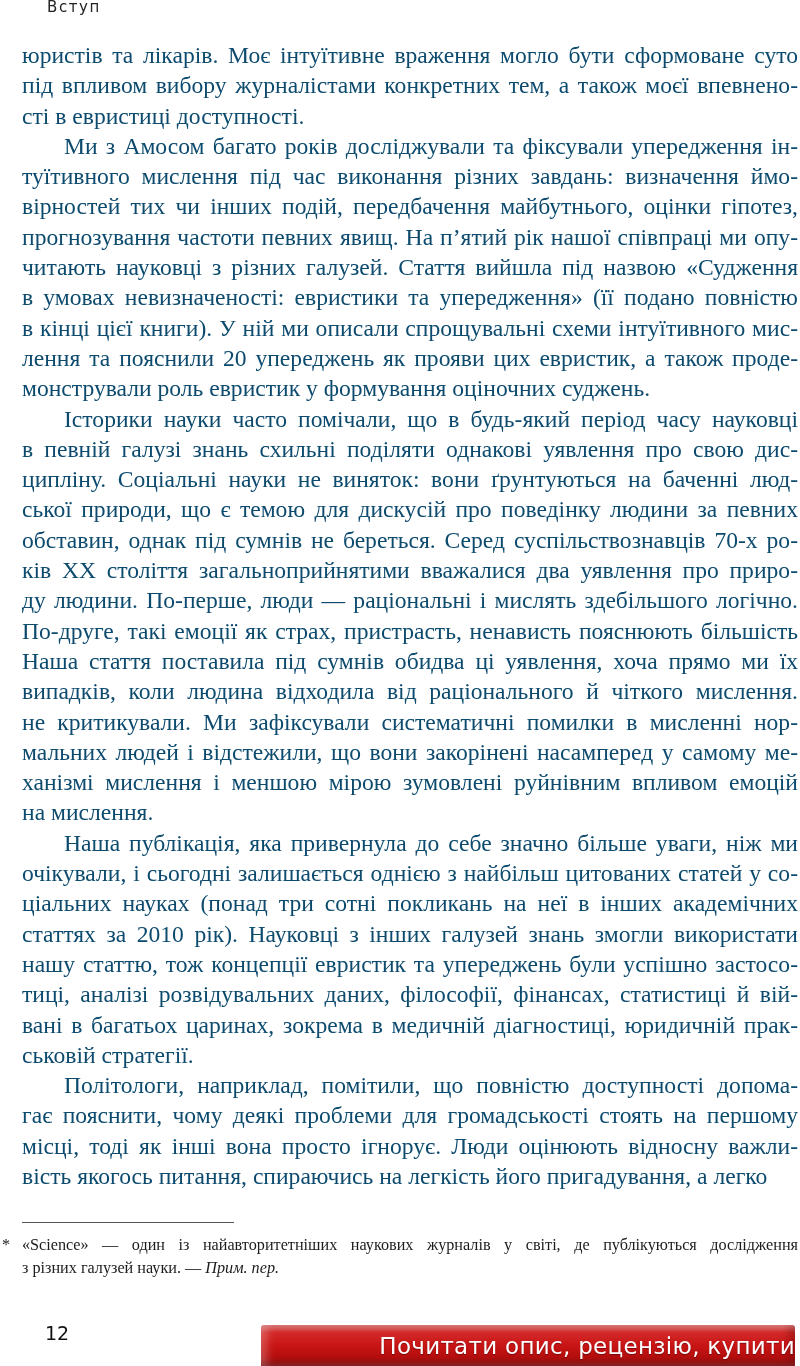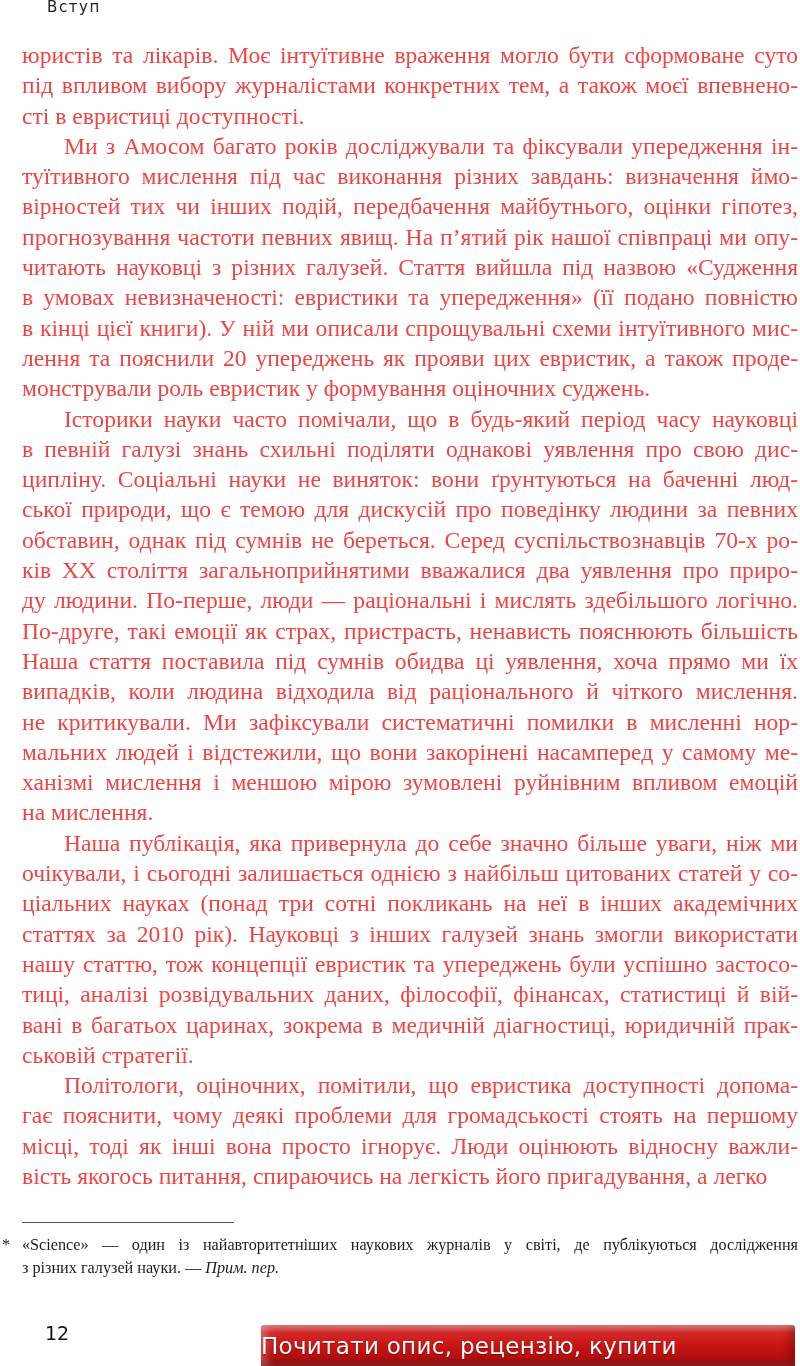--- a/index.html
+++ b/index.html
@@ -25,21 +25,21 @@
     }
     .body-text {
       position: absolute;
       left: 22px;
       top: 40px;
       width: 776px;
       font-family: "Liberation Serif", serif;
       font-size: 23.6px;
       line-height: 30.3px;
       text-align: justify;
-      color: #ef4444;
+      color: #0c4a6e;
     }
     .body-text p {
       margin: 0;
       text-indent: 0;
     }
     .line {
       display: block;
       white-space: nowrap;
       text-align-last: justify;
     }
@@ -93,21 +93,21 @@
       position: absolute;
       left: 261px;
       top: 1325px;
       width: 534px;
       height: 41px;
       background: linear-gradient(to bottom, #e77a7a 0%, #d42a2a 18%, #c81414 50%, #b30e0e 80%, #7a0606 100%);
       border-radius: 3px 3px 0 0;
       box-shadow: inset 6px 0 8px rgba(255,255,255,0.25), inset -6px 0 8px rgba(90,0,0,0.35);
       display: flex;
       align-items: center;
-      justify-content: flex-start;
+      justify-content: flex-end;
       cursor: pointer;
     }
     .buy-button span {
       font-family: "DejaVu Sans", sans-serif;
       font-size: 23px;
       font-weight: normal;
       color: #ffffff;
       letter-spacing: 0.3px;
       text-shadow: 0 1px 1px rgba(60,0,0,0.5);
     }
@@ -154,21 +154,21 @@
       <span class="line" style="text-indent: 42px;">Наша публікація, яка привернула до себе значно більше уваги, ніж ми</span>
       <span class="line">очікували, і сьогодні залишається однією з найбільш цитованих статей у со-</span>
       <span class="line">ціальних науках (понад три сотні покликань на неї в інших академічних</span>
       <span class="line">статтях за 2010 рік). Науковці з інших галузей знань змогли використати</span>
       <span class="line">нашу статтю, тож концепції евристик та упереджень були успішно застосо-</span>
       <span class="line">тиці, аналізі розвідувальних даних, філософії, фінансах, статистиці й вій-</span>
       <span class="line">вані в багатьох царинах, зокрема в медичній діагностиці, юридичній прак-</span>
       <span class="line last">ськовій стратегії.</span>
     </p>
     <p>
-      <span class="line" style="text-indent: 42px;">Політологи, оціночних, помітили, що евристика доступності допома-</span>
+      <span class="line" style="text-indent: 42px;">Політологи, наприклад, помітили, що повністю доступності допома-</span>
       <span class="line">гає пояснити, чому деякі проблеми для громадськості стоять на першому</span>
       <span class="line">місці, тоді як інші вона просто ігнорує. Люди оцінюють відносну важли-</span>
       <span class="line last">вість якогось питання, спираючись на легкість його пригадування, а легко</span>
     </p>
   </div>
 
 <div class="footnote-rule"></div>
 
 <div class="footnote">
   <span class="mark">*</span>

